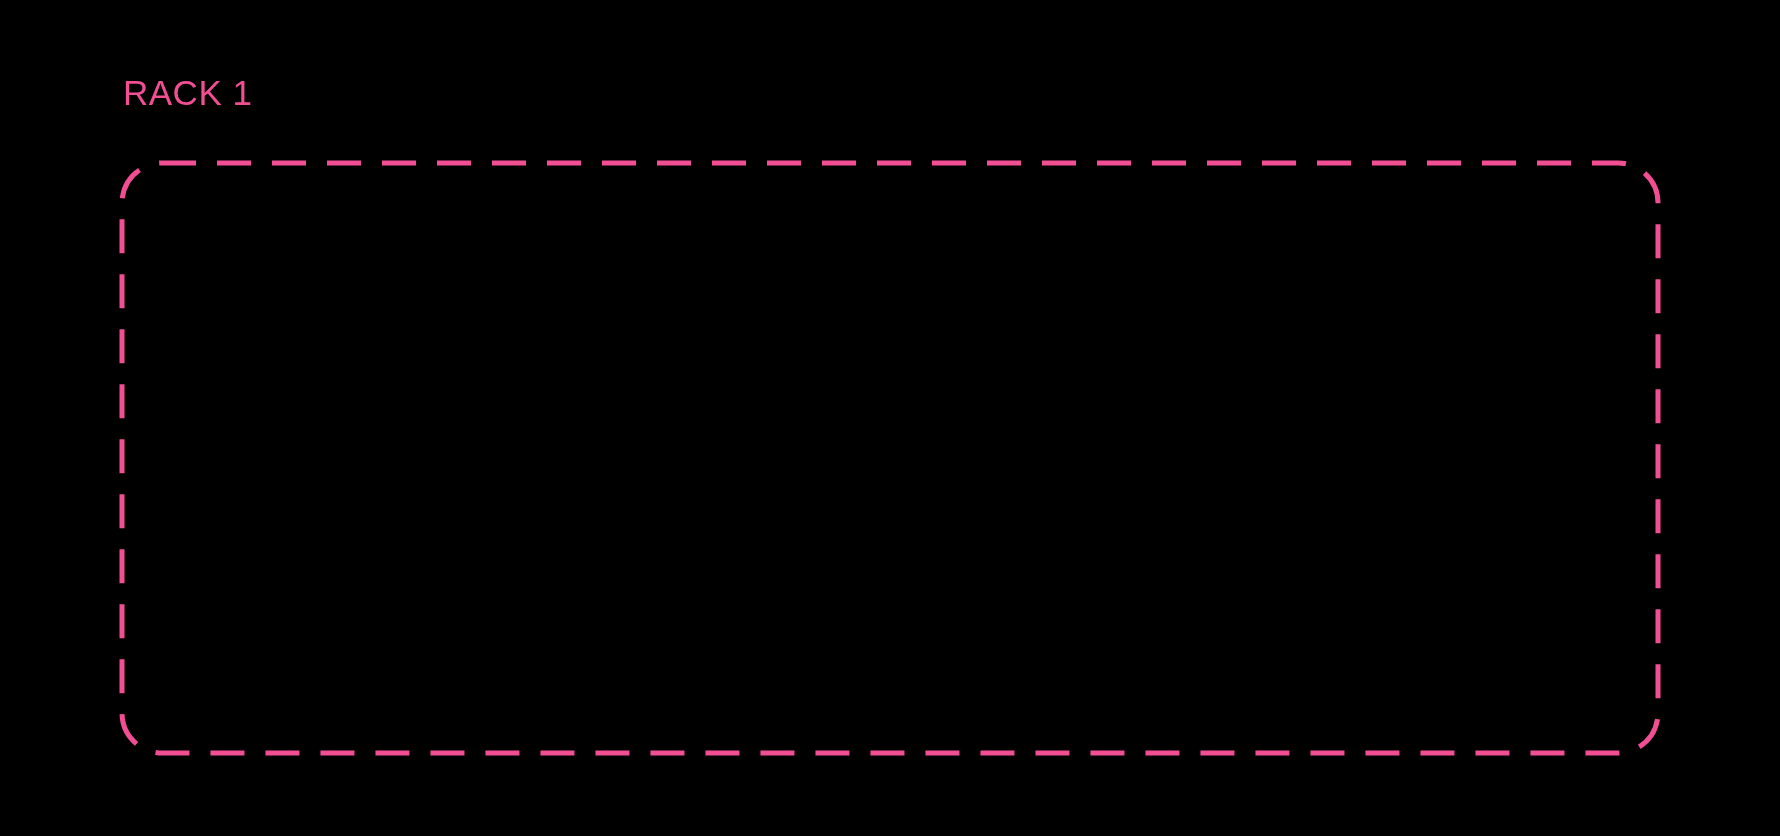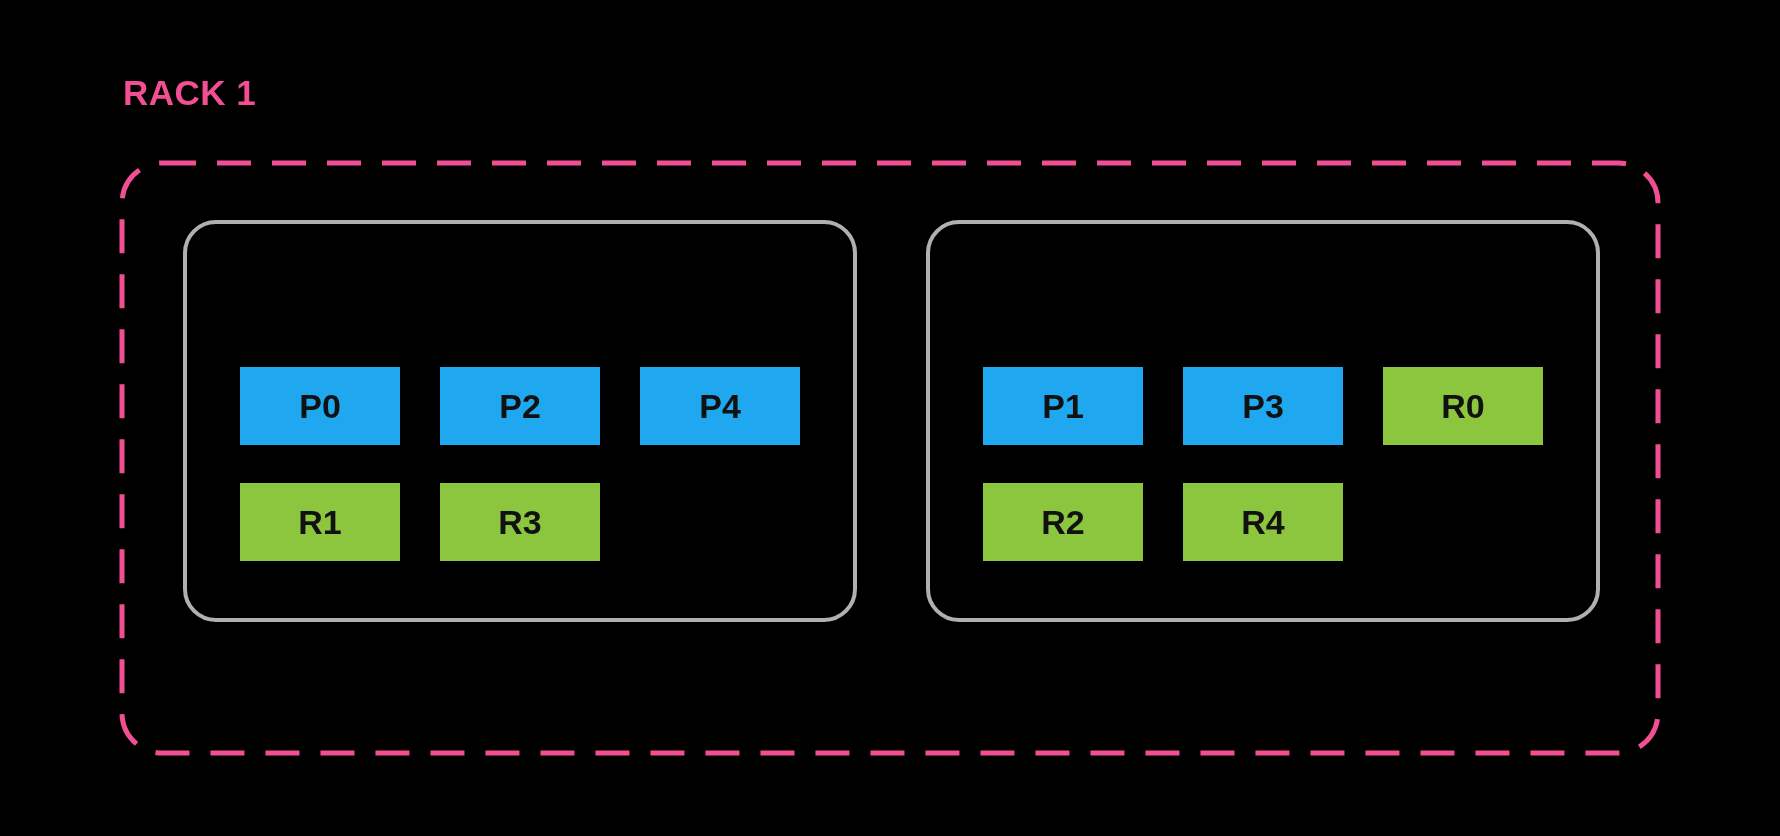--- a/index.html
+++ b/index.html
@@ -17,21 +17,21 @@
   .stage {
     position: absolute;
     inset: 0;
   }
   .rack-label {
     position: absolute;
     left: 123px;
     top: 74px;
     font-size: 35px;
     line-height: 38px;
-    font-weight: bold;
+    font-weight: normal;
     letter-spacing: 0.5px;
     color: var(--pink, #F14E94);
   }
   .rack-border-svg {
     position: absolute;
     left: 0;
     top: 0;
     pointer-events: none;
   }
   .nodes {
@@ -69,38 +69,14 @@
 <body>
 
 <div class="stage">
 
   <div class="rack-label">RACK 1</div>
 
   <svg class="rack-border-svg" width="1780" height="836" viewBox="0 0 1780 836">
     <rect x="122" y="163" width="1536" height="590" rx="40" fill="none" stroke-width="5" stroke-dasharray="34 21" stroke="#F14E94"></rect>
   </svg>
 
-  <div class="nodes">
-    <section class="node">
-        <div class="box-row">
-          <div class="box" style="background: rgb(31, 168, 240);">P0</div>
-          <div class="box" style="background: rgb(31, 168, 240);">P2</div>
-          <div class="box" style="background: rgb(31, 168, 240);">P4</div>
-        </div>
-        <div class="box-row">
-          <div class="box" style="background: rgb(140, 198, 63);">R1</div>
-          <div class="box" style="background: rgb(140, 198, 63);">R3</div>
-        </div>
-      </section>
-    <section class="node">
-        <div class="box-row">
-          <div class="box" style="background: rgb(31, 168, 240);">P1</div>
-          <div class="box" style="background: rgb(31, 168, 240);">P3</div>
-          <div class="box" style="background: rgb(140, 198, 63);">R0</div>
-        </div>
-        <div class="box-row">
-          <div class="box" style="background: rgb(140, 198, 63);">R2</div>
-          <div class="box" style="background: rgb(140, 198, 63);">R4</div>
-        </div>
-      </section>
-  </div>
 
 </div>
 
 </body></html>

